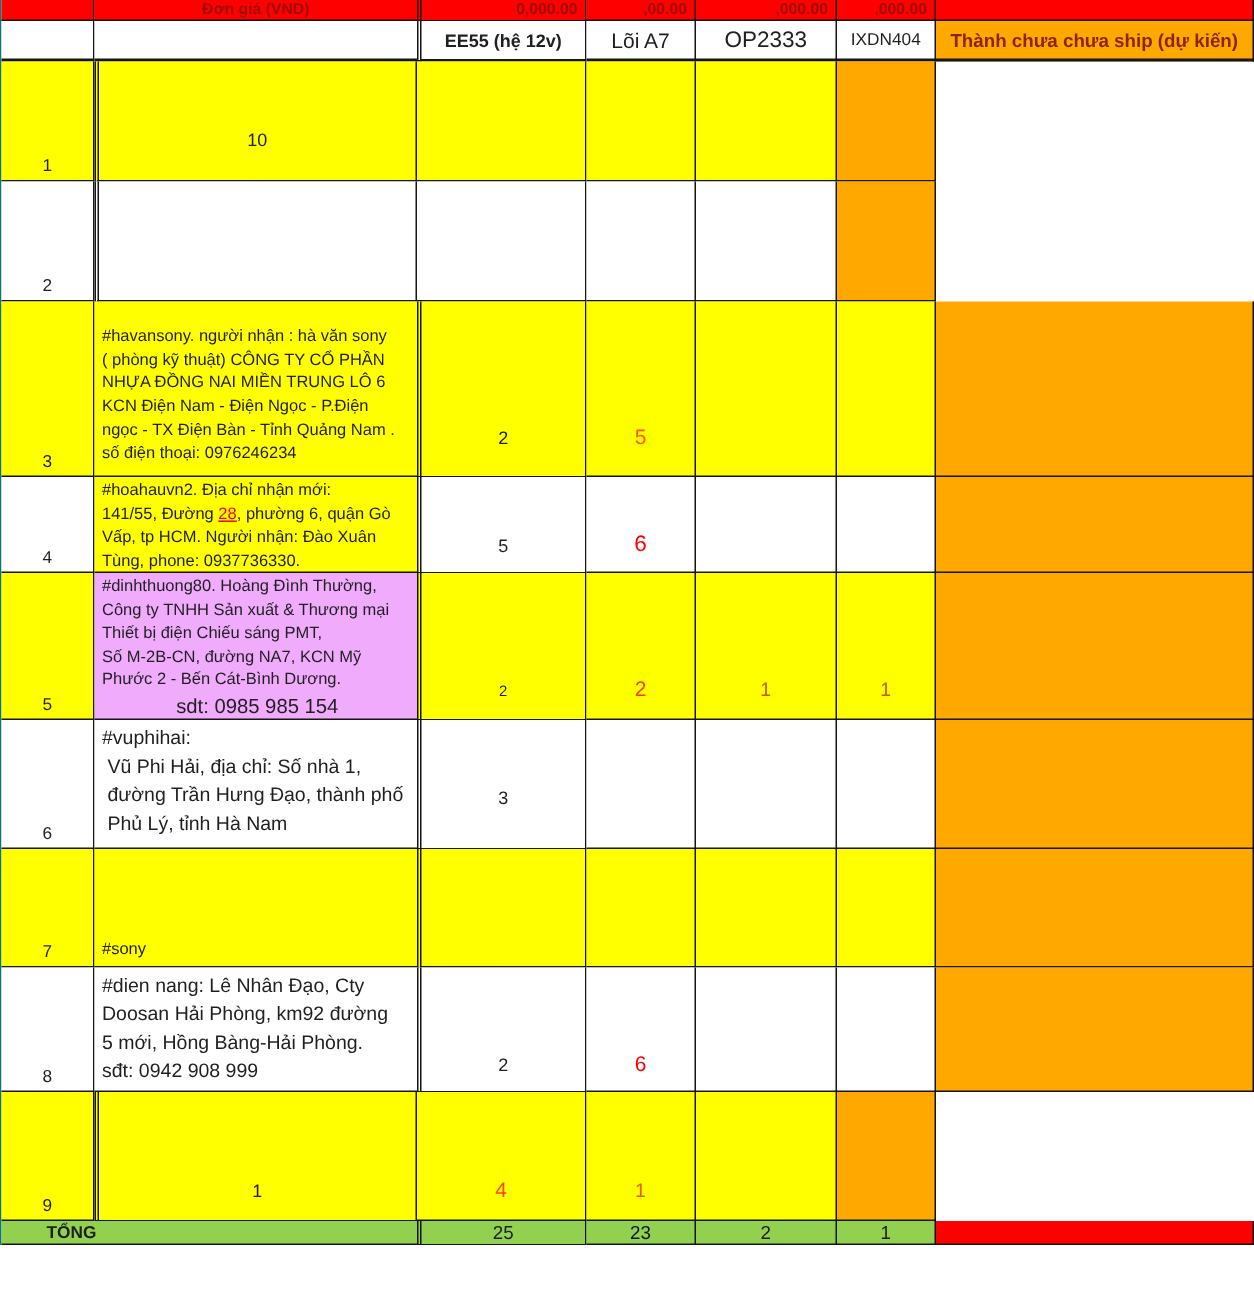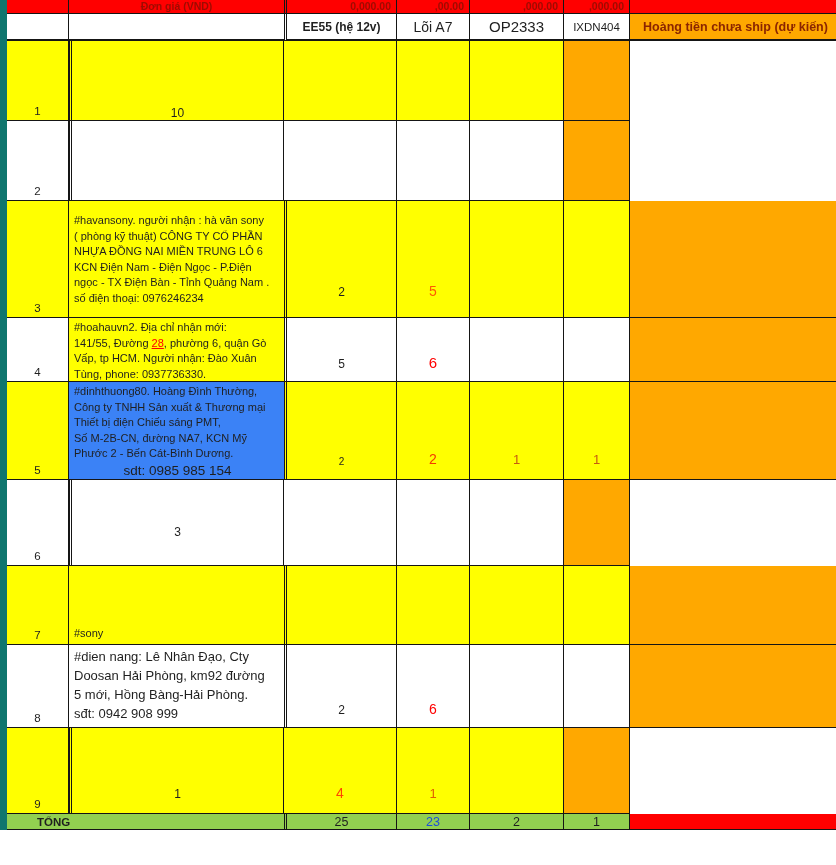--- a/index.html
+++ b/index.html
@@ -1,20 +1,20 @@
 <!DOCTYPE html>
 <html><head>
 <meta charset="utf-8">
 <style>
   html,body{margin:0;padding:0;background:#ffffff;}
   .wrap{
     width:836px;height:865px;overflow:hidden;position:relative;background:#fff;
     font-family:"Liberation Sans","DejaVu Sans",sans-serif;color:#1f1f1f;
   }
-  .sheet{border-left:7px solid #0f766e;}
+  .sheet{border-left:1px solid #0f766e;}
   .trow{display:grid;grid-template-columns:62px 215px 113px 73px 94px 66px 212px;}
   .cell{
     box-sizing:border-box;border-right:1px solid #151515;border-bottom:1px solid #151515;
     overflow:hidden;position:relative;
   }
   .c-addr{border-right:none;}
   .c-ee55{border-left:3px double #151515;}
   
   .price-row .cell{background:#ff0000;color:#9e0b00;font-weight:bold;font-size:10.5px;line-height:13px;}
   .price-row{height:14px;}
@@ -82,30 +82,30 @@
       <div class="cell h-loia7">
         <span>Lõi A7</span>
       </div>
       <div class="cell h-op">
         <span>OP2333</span>
       </div>
       <div class="cell h-ixdn">
         <span>IXDN404</span>
       </div>
       <div class="cell h-money">
-        <span>Hoàng tiền chưa ship (dự kiến)</span>
+        <span>Thành chưa chưa ship (dự kiến)</span>
       </div>
     </div>
 
     <div id="rows">
         <div class="trow" style="height: 80px;">
           <div class="cell numcell" style="background: rgb(255, 255, 0);">
             <div class="">1</div>
           </div>
-          <div class="cell qtycell c-ee55" style="background: rgb(255, 255, 0); padding-bottom: 0;">
+          <div class="cell qtycell c-ee55" style="background: rgb(255, 255, 0); padding-bottom: 20px;">
             <div class="" style="color: rgb(31, 31, 31); font-size: 12px;">10</div>
           </div>
           <div class="cell qtycell" style="background: rgb(255, 255, 0); padding-bottom: 16px;"></div>
           <div class="cell qtycell" style="background: rgb(255, 255, 0); padding-bottom: 16px;"></div>
           <div class="cell qtycell" style="background: rgb(255, 255, 0); padding-bottom: 16px;"></div>
           <div class="cell moneycell"></div>
         </div>
         <div class="trow" style="height: 80px;">
           <div class="cell numcell" style="background: rgb(255, 255, 255);">
             <div class="">2</div>
@@ -113,21 +113,21 @@
           <div class="cell qtycell c-ee55" style="background: rgb(255, 255, 255); padding-bottom: 12px;"></div>
           <div class="cell qtycell" style="background: rgb(255, 255, 255); padding-bottom: 12px;"></div>
           <div class="cell qtycell" style="background: rgb(255, 255, 255); padding-bottom: 12px;"></div>
           <div class="cell qtycell" style="background: rgb(255, 255, 255); padding-bottom: 12px;"></div>
           <div class="cell moneycell"></div>
         </div>
         <div class="trow" style="height: 117px;">
           <div class="cell numcell" style="background: rgb(255, 255, 0);">
             <div class="">3</div>
           </div>
-          <div class="cell c-addr addrcell addr-small" style="background: rgb(255, 255, 0); padding-top: 12px;">
+          <div class="cell c-addr addrcell addr-small" style="background: rgb(255, 255, 0); padding-top: 12px; justify-content: center;">
             <div class="addr-text">#havansony. người nhận : hà văn sony
 ( phòng kỹ thuật) CÔNG TY CỔ PHẦN
 NHỰA ĐỒNG NAI MIỀN TRUNG LÔ 6
 KCN Điện Nam - Điện Ngọc - P.Điện
 ngọc - TX Điện Bàn - Tỉnh Quảng Nam .
 số điện thoại: 0976246234</div>
           </div>
           <div class="cell qtycell c-ee55" style="background: rgb(255, 255, 0); padding-bottom: 18px;">
             <div class="" style="color: rgb(31, 31, 31); font-size: 12px;">2</div>
           </div>
@@ -155,21 +155,21 @@
             <div class="" style="color: rgb(255, 0, 0); font-size: 15px;">6</div>
           </div>
           <div class="cell qtycell" style="background: rgb(255, 255, 255); padding-bottom: 10px;"></div>
           <div class="cell qtycell" style="background: rgb(255, 255, 255); padding-bottom: 10px;"></div>
           <div class="cell moneycell"></div>
         </div>
         <div class="trow" style="height: 98px;">
           <div class="cell numcell" style="background: rgb(255, 255, 0);">
             <div class="">5</div>
           </div>
-          <div class="cell c-addr addrcell addr-small" style="background: #3b82f6;">
+          <div class="cell c-addr addrcell addr-small" style="background: #f0abfc;">
             <div class="addr-text">#dinhthuong80. Hoàng Đình Thường,
 Công ty TNHH Sản xuất &amp; Thương mại
 Thiết bị điện Chiếu sáng PMT,
 Số M-2B-CN, đường NA7, KCN Mỹ
 Phước 2 - Bến Cát-Bình Dương.</div>
             <div class="addr-footer">sdt: 0985 985 154</div>
           </div>
           <div class="cell qtycell c-ee55" style="background: rgb(255, 255, 0); padding-bottom: 12px;">
             <div class="" style="color: rgb(31, 31, 31); font-size: 10px;">2</div>
           </div>
@@ -181,20 +181,26 @@
           </div>
           <div class="cell qtycell" style="background: rgb(255, 255, 0); padding-bottom: 12px;">
             <div class="" style="color: rgb(197, 90, 17); font-size: 13px;">1</div>
           </div>
           <div class="cell moneycell"></div>
         </div>
         <div class="trow" style="height: 86px;">
           <div class="cell numcell" style="background: rgb(255, 255, 255);">
             <div class="">6</div>
           </div>
+          <div class="cell c-addr addrcell addr-big" style="background: rgb(255, 255, 255);">
+            <div class="addr-text">#vuphihai:
+ Vũ Phi Hải, địa chỉ: Số nhà 1,
+ đường Trần Hưng Đạo, thành phố
+ Phủ Lý, tỉnh Hà Nam</div>
+          </div>
           <div class="cell qtycell c-ee55" style="background: rgb(255, 255, 255); padding-bottom: 26px;">
             <div class="" style="color: rgb(31, 31, 31); font-size: 12px;">3</div>
           </div>
           <div class="cell qtycell" style="background: rgb(255, 255, 255); padding-bottom: 26px;"></div>
           <div class="cell qtycell" style="background: rgb(255, 255, 255); padding-bottom: 26px;"></div>
           <div class="cell qtycell" style="background: rgb(255, 255, 255); padding-bottom: 26px;"></div>
           <div class="cell moneycell"></div>
         </div>
         <div class="trow" style="height: 79px;">
           <div class="cell numcell" style="background: rgb(255, 255, 0);">
@@ -248,21 +254,21 @@
       </div>
 
     <div class="trow total-row">
       <div class="cell c-addr tot-label" style="grid-column:1 / 3">
         <span>TỔNG</span>
       </div>
       <div class="cell c-ee55 tot-val">
         <span class="tval" style="color: rgb(31, 31, 31);">25</span>
       </div>
       <div class="cell tot-val">
-        <span class="tval" style="color: #1d4ed8;">23</span>
+        <span class="tval" style="color: #0f172a;">23</span>
       </div>
       <div class="cell tot-val">
         <span class="tval" style="color: rgb(31, 31, 31);">2</span>
       </div>
       <div class="cell tot-val">
         <span class="tval" style="color: rgb(31, 31, 31);">1</span>
       </div>
       <div class="cell tot-money"></div>
     </div>
 

